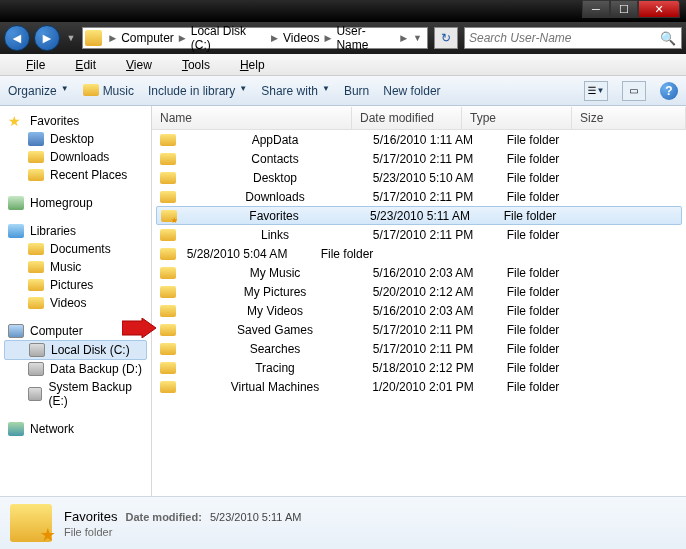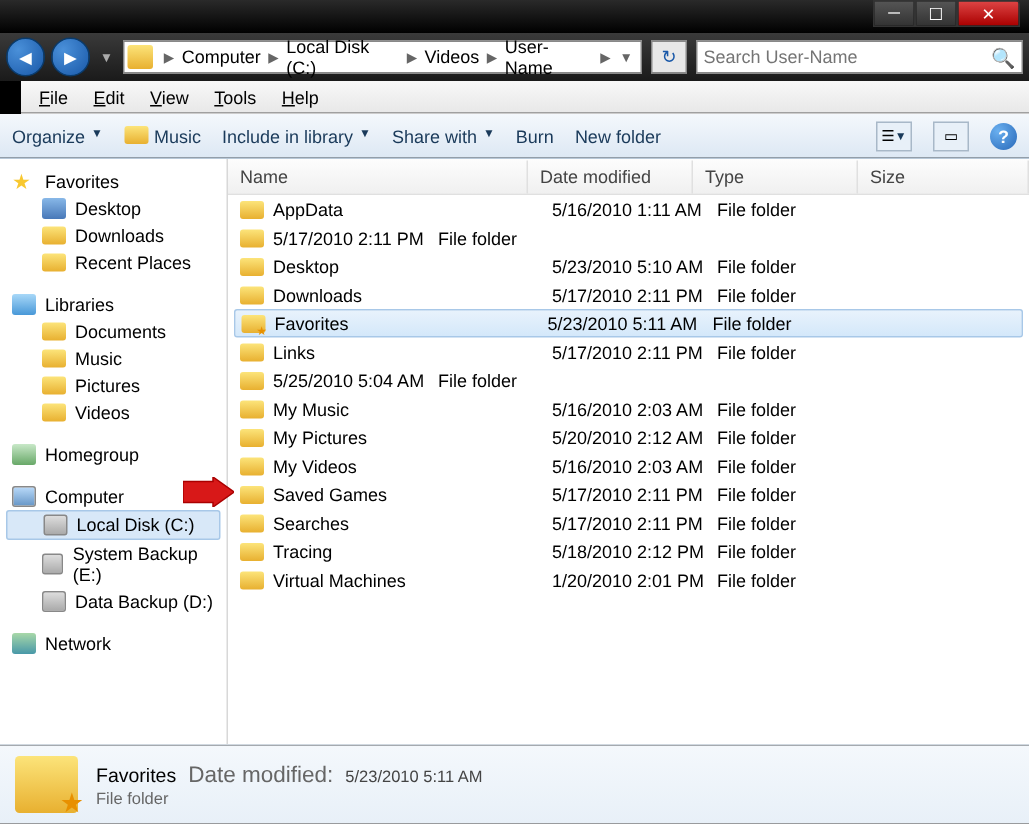--- a/index.html
+++ b/index.html
@@ -16,25 +16,25 @@
 
 .navbar { height:32px; background:linear-gradient(#3a3a3a,#1a1a1a); display:flex; align-items:center; padding:0 4px; gap:4px; }
 .nav-back,.nav-fwd { width:26px; height:26px; border-radius:50%; background:radial-gradient(circle at 30% 30%,#4a90d9,#1958a8); display:flex; align-items:center; justify-content:center; color:#fff; font-size:14px; border:1px solid #0a3a6a; }
 .nav-drop { width:14px; color:#aaa; font-size:9px; text-align:center; }
 .address { flex:1; height:22px; background:#fff; border:1px solid #888; display:flex; align-items:center; padding:0 2px; }
 .addr-icon { width:18px; height:16px; background:linear-gradient(#fce47a,#e8b030); border-radius:2px; margin-right:4px; }
 .crumb { color:#000; padding:0 2px; cursor:pointer; }
 .crumb-sep { color:#666; font-size:9px; padding:0 3px; }
 .addr-refresh { width:24px; height:22px; border:1px solid #888; background:#e8e8e8; display:flex; align-items:center; justify-content:center; margin-left:2px; color:#1958a8; }
 .search { width:218px; height:22px; background:#fff; border:1px solid #888; display:flex; align-items:center; padding:0 4px; margin-left:2px; }
-.search input { flex:1; border:none; outline:none; color:#0c4a6e; font-size:12px; }
+.search input { flex:1; border:none; outline:none; font-style:italic; color:#0c4a6e; font-size:12px; }
 .search-icon { color:#4a7ab8; font-size:13px; }
 
 
-.menubar { height:22px; background:linear-gradient(#f8f8f8,#e8e8e8); display:flex; align-items:center; padding:0 6px; gap:5px; border-bottom:1px solid #ccc;margin-left:14px; }
+.menubar { height:22px; background:linear-gradient(#f8f8f8,#e8e8e8); display:flex; align-items:center; padding:0 20px; gap:18px; border-bottom:1px solid #ccc; }
 .menu-item { padding:2px 6px; cursor:pointer; }
 .menu-item u { text-decoration:underline; }
 
 
 .toolbar { height:30px; background:linear-gradient(#f4f8fc,#dde8f4); display:flex; align-items:center; padding:0 8px; gap:14px; border-bottom:1px solid #b8c8d8; }
 .tb-item { display:flex; align-items:flex-start; gap:4px; color:#1a3a5a; cursor:pointer; }
 .tb-drop { font-size:8px; color:#1a3a5a; }
 .tb-spacer { flex:1; }
 .tb-viewbtn { width:24px; height:20px; border:1px solid #a8b8c8; background:#e8f0f8; display:flex; align-items:center; justify-content:center; font-size:10px; }
 .tb-help { width:18px; height:18px; border-radius:50%; background:radial-gradient(circle at 30% 30%,#6ab0f0,#2868b8); color:#fff; display:flex; align-items:center; justify-content:center; font-weight:bold; }
@@ -57,42 +57,42 @@
 .ico-desk { background:linear-gradient(#88b8e8,#4878b8); border-radius:2px; }
 
 
 .files { flex:1; position:relative; }
 .cols { height:24px; display:flex; border-bottom:1px solid #e0e0e0; background:linear-gradient(#fdfdfd,#f0f0f0);align-items:center; }
 .col { padding:4px 8px; border-right:1px solid #e0e0e0; color:#444; cursor:pointer; }
 .col.name { width:200px; }
 .col.date { width:110px; }
 .col.type { width:110px; }
 .col.size { flex:1; }
-.row { height:19px; display:flex; align-items:center; padding:0 8px; cursor:pointer; }
+.row { height:19px; display:flex; align-items:center; padding:0 8px; cursor:pointer;text-align:center; }
 .row.sel { background:linear-gradient(#e8f2fc,#d4e8fa); border:1px solid #a8c8e8; border-radius:2px; margin:0 4px; padding:0 4px; }
 .row .ico-fold { margin-right:6px; flex-shrink:0; }
 .row .ico-fav { width:16px; height:12px; background:linear-gradient(#fce47a,#e8b030); border-radius:2px; margin-right:6px; position:relative; flex-shrink:0; }
 .row .ico-fav:after { content:"★"; position:absolute; color:#e89000; font-size:8px; right:-1px; bottom:-3px; }
 .cell-name { width:186px; }
 .cell-date { width:110px; }
 .cell-type { width:110px; }
 .cell-size { flex:1; }
 .row.sel .cell-name { width:182px; }
 
 
 .arrow { position:absolute; left:122px; top:318px; width:34px; height:20px; pointer-events:none; }
 
 
 .details { height:53px; background:linear-gradient(#f4f8fc,#e8f0f8); border-top:1px solid #d0d8e0; display:flex; align-items:center; padding:4px 10px; gap:12px; }
 .det-icon { width:42px; height:38px; background:linear-gradient(#fce47a,#e8b030); border-radius:3px; position:relative; }
 .det-icon:after { content:"★"; position:absolute; color:#e89000; font-size:18px; right:-4px; bottom:-4px; }
 .det-text { display:flex; flex-direction:column; gap:2px; }
 .det-line1 { display:flex; gap:8px; align-items:baseline; }
 .det-title { font-size:13px; }
-.det-label { color:#666; font-size:15px; }
+.det-label { color:#666; font-size:11px;font-weight:bold; }
 .det-val { color:#444; font-size:11px; }
 .det-type { color:#666; font-size:11px; }
 </style>
 </head>
 <body>
 
 <div class="titlebar">
   <div class="win-controls">
     <div class="win-btn win-min">─</div>
     <div class="win-btn win-max">☐</div>
@@ -173,62 +173,62 @@
           <span class="ico ico-fold"></span>
           <span>Downloads</span>
         </div>
       <div class="sb-item">
           <span class="ico ico-fold"></span>
           <span>Recent Places</span>
         </div>
     </div>
     <div class="sb-group">
       <div class="sb-head">
+          <span class="ico ico-home"></span>
+          <span>Homegroup</span>
+        </div>
+    </div>
+    <div class="sb-group">
+      <div class="sb-head">
           <span class="ico ico-lib"></span>
           <span>Libraries</span>
         </div>
       <div class="sb-item">
           <span class="ico ico-fold"></span>
           <span>Documents</span>
         </div>
       <div class="sb-item">
           <span class="ico ico-fold"></span>
           <span>Music</span>
         </div>
       <div class="sb-item">
           <span class="ico ico-fold"></span>
           <span>Pictures</span>
         </div>
       <div class="sb-item">
           <span class="ico ico-fold"></span>
           <span>Videos</span>
-        </div>
-    </div>
-    <div class="sb-group">
-      <div class="sb-head">
-          <span class="ico ico-home"></span>
-          <span>Homegroup</span>
         </div>
     </div>
     <div class="sb-group">
       <div class="sb-head">
           <span class="ico ico-mon"></span>
           <span>Computer</span>
         </div>
       <div class="sb-item sel">
           <span class="ico ico-drive"></span>
           <span>Local Disk (C:)</span>
         </div>
       <div class="sb-item">
           <span class="ico ico-drive"></span>
+          <span>Data Backup (D:)</span>
+        </div>
+      <div class="sb-item">
+          <span class="ico ico-drive"></span>
           <span>System Backup (E:)</span>
-        </div>
-      <div class="sb-item">
-          <span class="ico ico-drive"></span>
-          <span>Data Backup (D:)</span>
         </div>
     </div>
     <div class="sb-group">
       <div class="sb-head">
           <span class="ico ico-net"></span>
           <span>Network</span>
         </div>
     </div>
   </div>
 
@@ -242,20 +242,21 @@
     <div id="file-rows">
         <div class="row">
           <span class="ico-fold"></span>
           <span class="cell-name">AppData</span>
           <span class="cell-date">5/16/2010 1:11 AM</span>
           <span class="cell-type">File folder</span>
           <span class="cell-size"></span>
         </div>
         <div class="row">
           <span class="ico-fold"></span>
+          <span class="cell-name">Contacts</span>
           <span class="cell-date">5/17/2010 2:11 PM</span>
           <span class="cell-type">File folder</span>
           <span class="cell-size"></span>
         </div>
         <div class="row">
           <span class="ico-fold"></span>
           <span class="cell-name">Desktop</span>
           <span class="cell-date">5/23/2010 5:10 AM</span>
           <span class="cell-type">File folder</span>
           <span class="cell-size"></span>
@@ -276,21 +277,21 @@
         </div>
         <div class="row">
           <span class="ico-fold"></span>
           <span class="cell-name">Links</span>
           <span class="cell-date">5/17/2010 2:11 PM</span>
           <span class="cell-type">File folder</span>
           <span class="cell-size"></span>
         </div>
         <div class="row">
           <span class="ico-fold"></span>
-          <span class="cell-date">5/25/2010 5:04 AM</span>
+          <span class="cell-date">5/28/2010 5:04 AM</span>
           <span class="cell-type">File folder</span>
           <span class="cell-size"></span>
         </div>
         <div class="row">
           <span class="ico-fold"></span>
           <span class="cell-name">My Music</span>
           <span class="cell-date">5/16/2010 2:03 AM</span>
           <span class="cell-type">File folder</span>
           <span class="cell-size"></span>
         </div>

